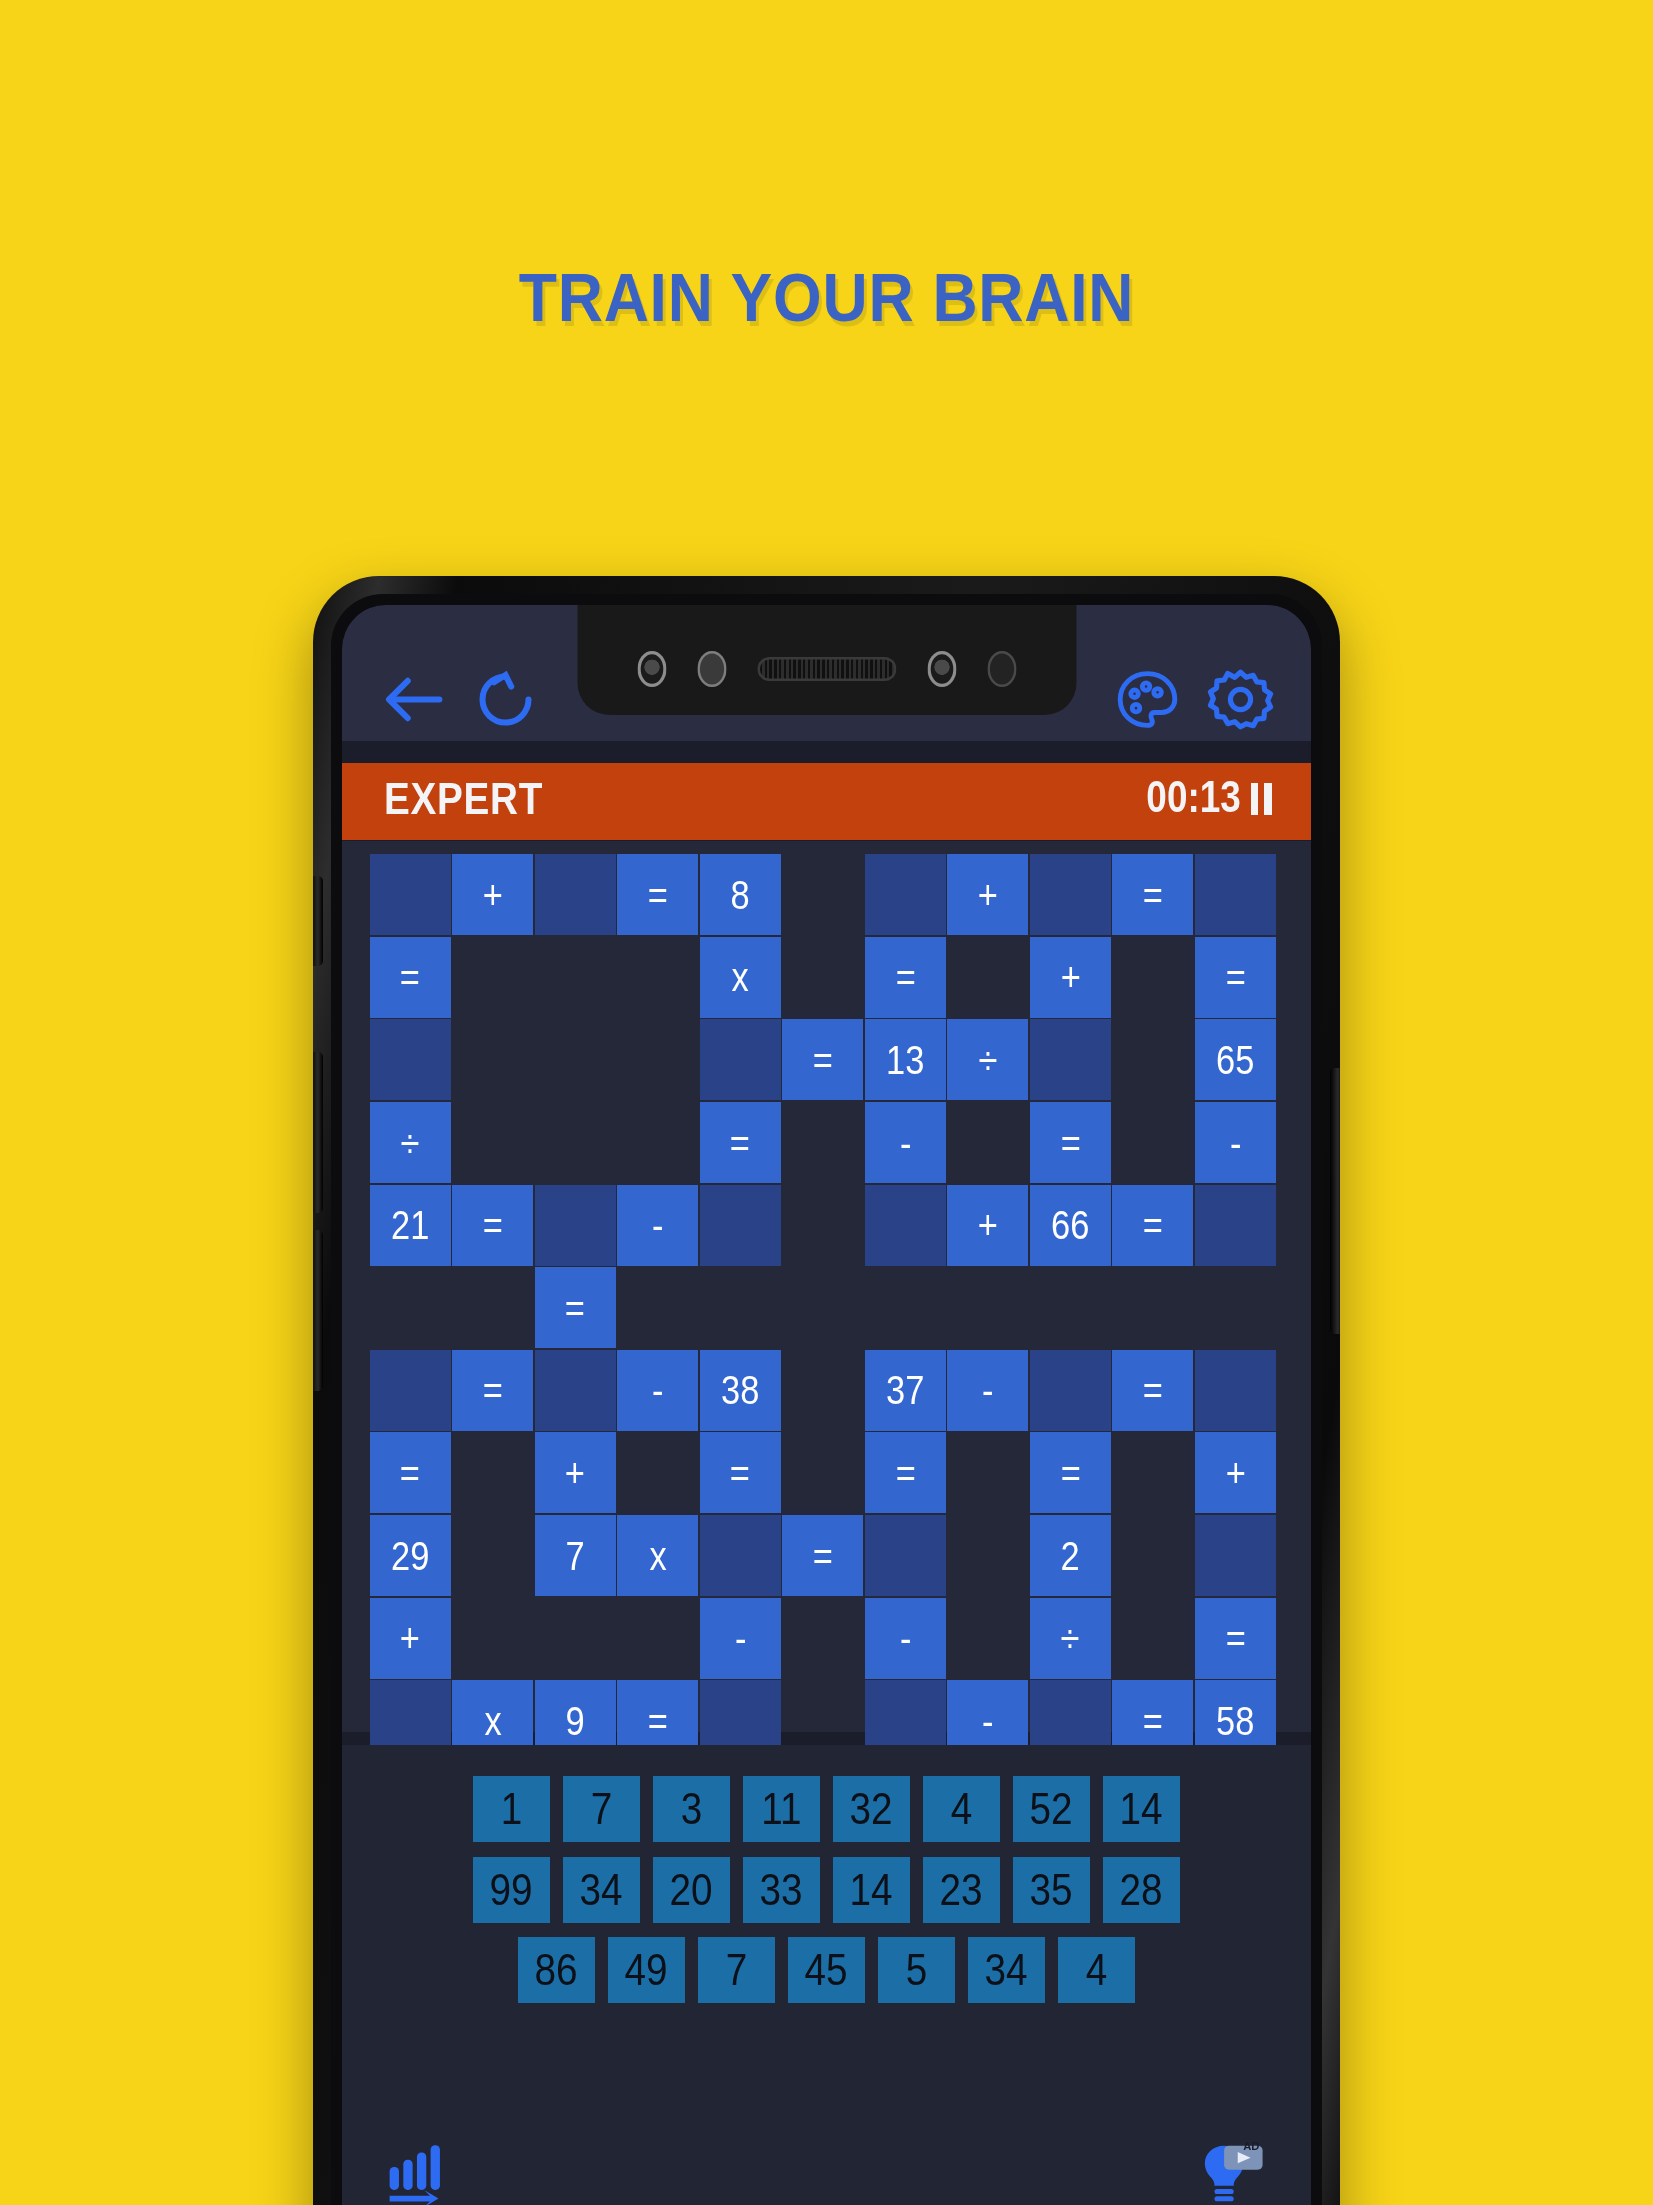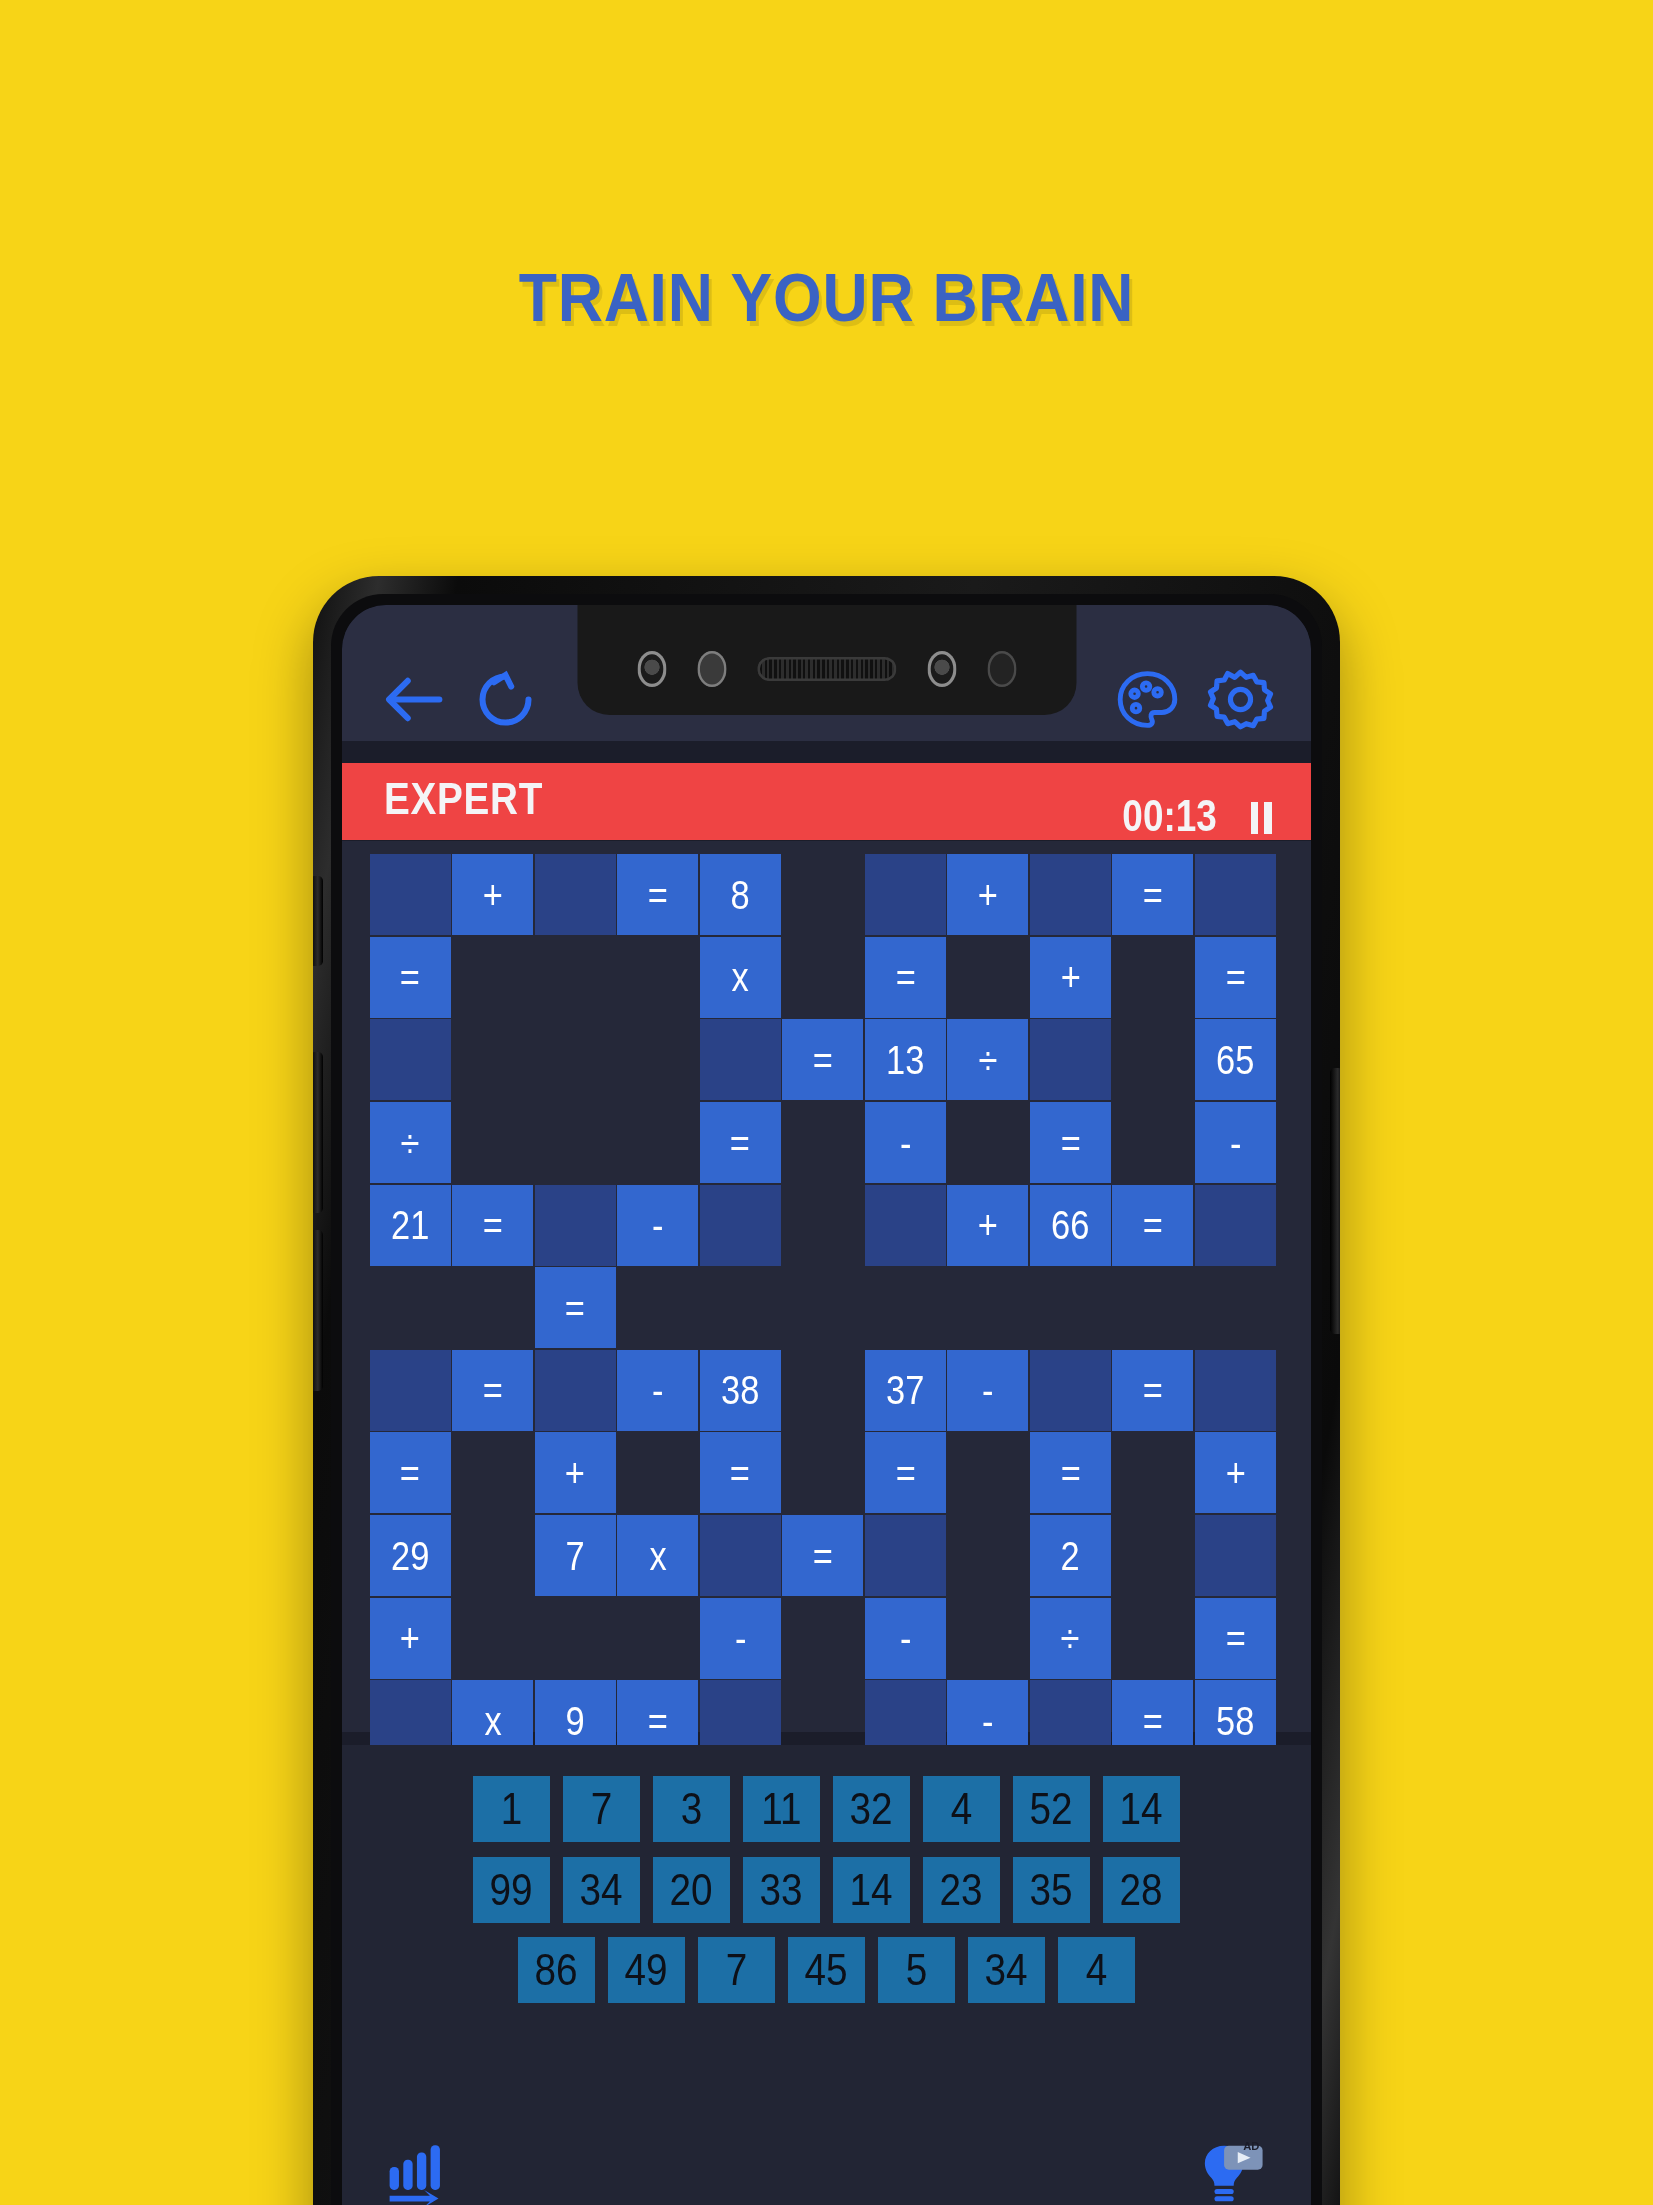--- a/index.html
+++ b/index.html
@@ -84,31 +84,31 @@
         background:#3a3a3a; box-shadow:inset 0 0 0 2.4px #7e7e7e; }
   .cam3{ width:29px; height:36px; border-radius:50%;
         background:#232323; box-shadow:inset 0 0 0 2.4px #4a4a4a; }
   .speaker{ width:139px; height:24px; border-radius:12px;
         background:repeating-linear-gradient(90deg,#2d2d2d 0 2.4px,#101010 2.4px 4.8px);
         box-shadow:inset 0 0 0 2.4px #3a3a3a; }
 
   
   .gamehead{
     position:absolute; left:0; top:158px; width:100%; height:77px;
-    background:#ef4444;
+    background:#c2410c;
   }
   .difficulty{
     position:absolute; left:42px; top:9.7px;
     font-family:"Liberation Sans Narrow","Liberation Sans",sans-serif;
     font-size:45px; font-weight:bold; color:#F4F4F6;
     letter-spacing:0.8px; transform:scaleX(.86); transform-origin:left;
   }
   .timerwrap{
-    position:absolute; right:39px; top:27px;
-    display:flex; align-items:center; gap:24px;
+    position:absolute; right:39px; top:8px;
+    display:flex; align-items:center; gap:0;
   }
   .timer{
     font-family:"Liberation Sans Narrow","Liberation Sans",sans-serif;
     font-size:45px; font-weight:bold; color:#F4F4F6;
     transform:scaleX(.82);
   }
   .pause{ display:flex; gap:6.5px; margin-top:3.2px; }
   .pause i{ display:block; width:7.3px; height:32px; background:#F4F4F6; }
 
   

